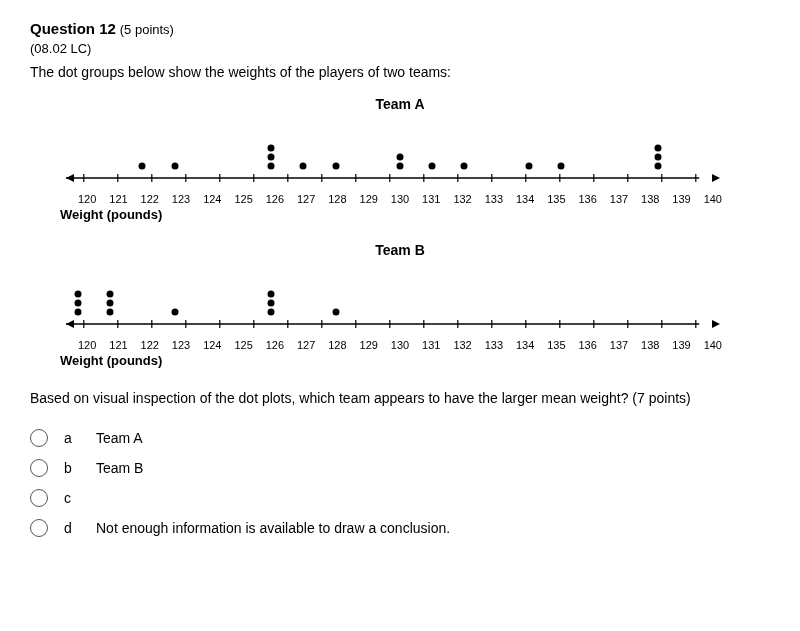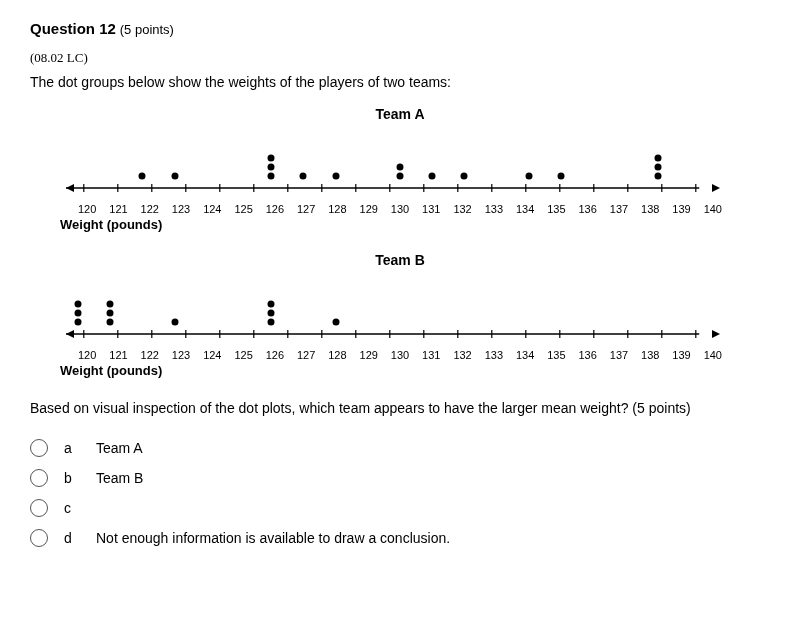--- a/index.html
+++ b/index.html
@@ -6,34 +6,33 @@
     body {
       background: #fff;
       font-family: Arial, sans-serif;
       font-size: 14px;
       color: #000;
       padding: 20px 30px;
       width: 800px;
       min-height: 631px;
     }
     .question-header {
-      margin-bottom: 13px;
+      margin-bottom: 4px;
     }
     .question-title {
       font-weight: bold;
       font-size: 15px;
     }
     .question-points {
       font-weight: normal;
       font-size: 13px;
     }
     .question-code {
       font-size: 13px;
       margin-bottom: 8px;
-      font-family: Liberation Serif, serif;
     }
     .question-text {
       font-size: 14px;
       margin-bottom: 16px;
     }
     .dot-plot-container {
       margin-bottom: 20px;
     }
     .dot-plot-title {
       text-align: center;
@@ -250,21 +249,21 @@
         <span>136</span>
         <span>137</span>
         <span>138</span>
         <span>139</span>
         <span>140</span>
       </div>
     <div class="axis-title">Weight (pounds)</div>
   </div>
 </div>
 
-<div class="question-body">Based on visual inspection of the dot plots, which team appears to have the larger mean weight? (5 points)</div>
+<div class="question-body">Based on visual inspection of the dot plots, which team appears to have the larger mean weight? (7 points)</div>
 
 <ul class="options" id="options-list">
     <li class="option-item">
       <div class="radio-circle"></div>
       <span class="option-letter">a</span>
       <span class="option-text">Team A</span>
     </li>
     <li class="option-item">
       <div class="radio-circle"></div>
       <span class="option-letter">b</span>

